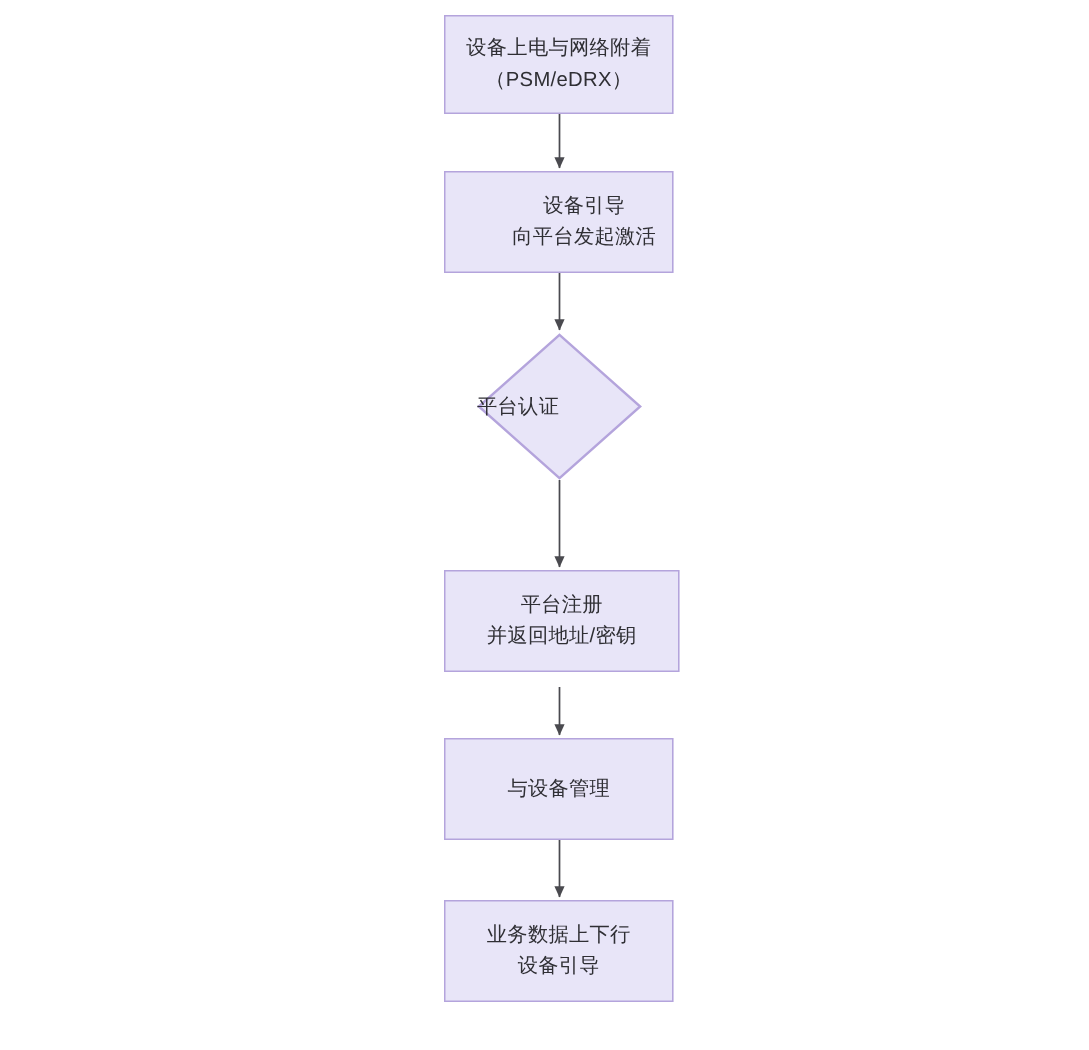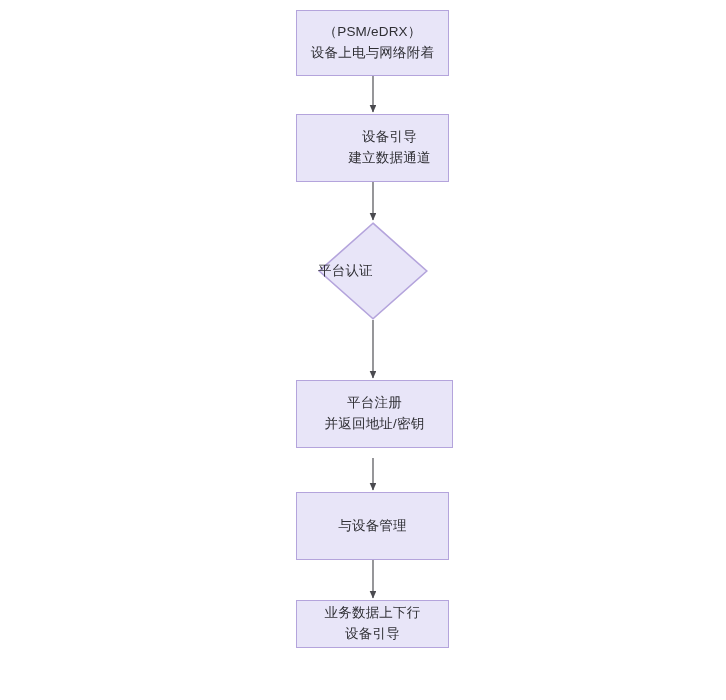--- a/index.html
+++ b/index.html
@@ -89,45 +89,45 @@
       </marker>
     </defs>
     <line x1="373" y1="76" x2="373" y2="112" stroke="#4a4a4f" stroke-width="1.15" marker-end="url(#arrowhead)"></line>
     <line x1="373" y1="182" x2="373" y2="220" stroke="#4a4a4f" stroke-width="1.15" marker-end="url(#arrowhead)"></line>
     <line x1="373" y1="320" x2="373" y2="378" stroke="#4a4a4f" stroke-width="1.15" marker-end="url(#arrowhead)"></line>
     <line x1="373" y1="458" x2="373" y2="490" stroke="#4a4a4f" stroke-width="1.15" marker-end="url(#arrowhead)"></line>
     <line x1="373" y1="560" x2="373" y2="598" stroke="#4a4a4f" stroke-width="1.15" marker-end="url(#arrowhead)"></line>
   </svg>
 
   <div class="node" style="left:296px; top:10px; width:153px; height:66px;">
+    <span class="line">设备上电与网络附着</span>
     <span class="line">（PSM/eDRX）</span>
-    <span class="line">设备上电与网络附着</span>
   </div>
 
   <div class="node" style="left:296px; top:114px; width:153px; height:68px;padding-left:34px;">
     <span class="line">设备引导</span>
-    <span class="line">建立数据通道</span>
+    <span class="line">向平台发起激活</span>
   </div>
 
   <div class="diamond-wrap" style="left:318px; top:222px; width:110px; height:98px;">
     <svg class="diamond-shape" viewBox="0 0 110 98" preserveAspectRatio="none" xmlns="http://www.w3.org/2000/svg">
       <polygon points="55,1.2 108.8,49 55,96.8 1.2,49" fill="#e8e5f8" stroke="#b4a4dc" stroke-width="1.6"></polygon>
     </svg>
     <span class="diamond-label">平台认证</span>
   </div>
 
   <div class="edge-label" style="left:354px; top:342px;margin-top:48px;">通过</div>
 
   <div class="node" style="left:296px; top:380px; width:157px; height:68px;">
     <span class="line">平台注册</span>
     <span class="line">并返回地址/密钥</span>
   </div>
 
   <div class="node" style="left:296px; top:492px; width:153px; height:68px;">
     <span class="line">与设备管理</span>
   </div>
 
-  <div class="node" style="left:296px; top:600px; width:153px; height:48px;">
+  <div class="node" style="left:296px; top:600px; width:153px; height:68px;">
     <span class="line">业务数据上下行</span>
     <span class="line">设备引导</span>
   </div>
 
 </div>
 
 </body></html>

